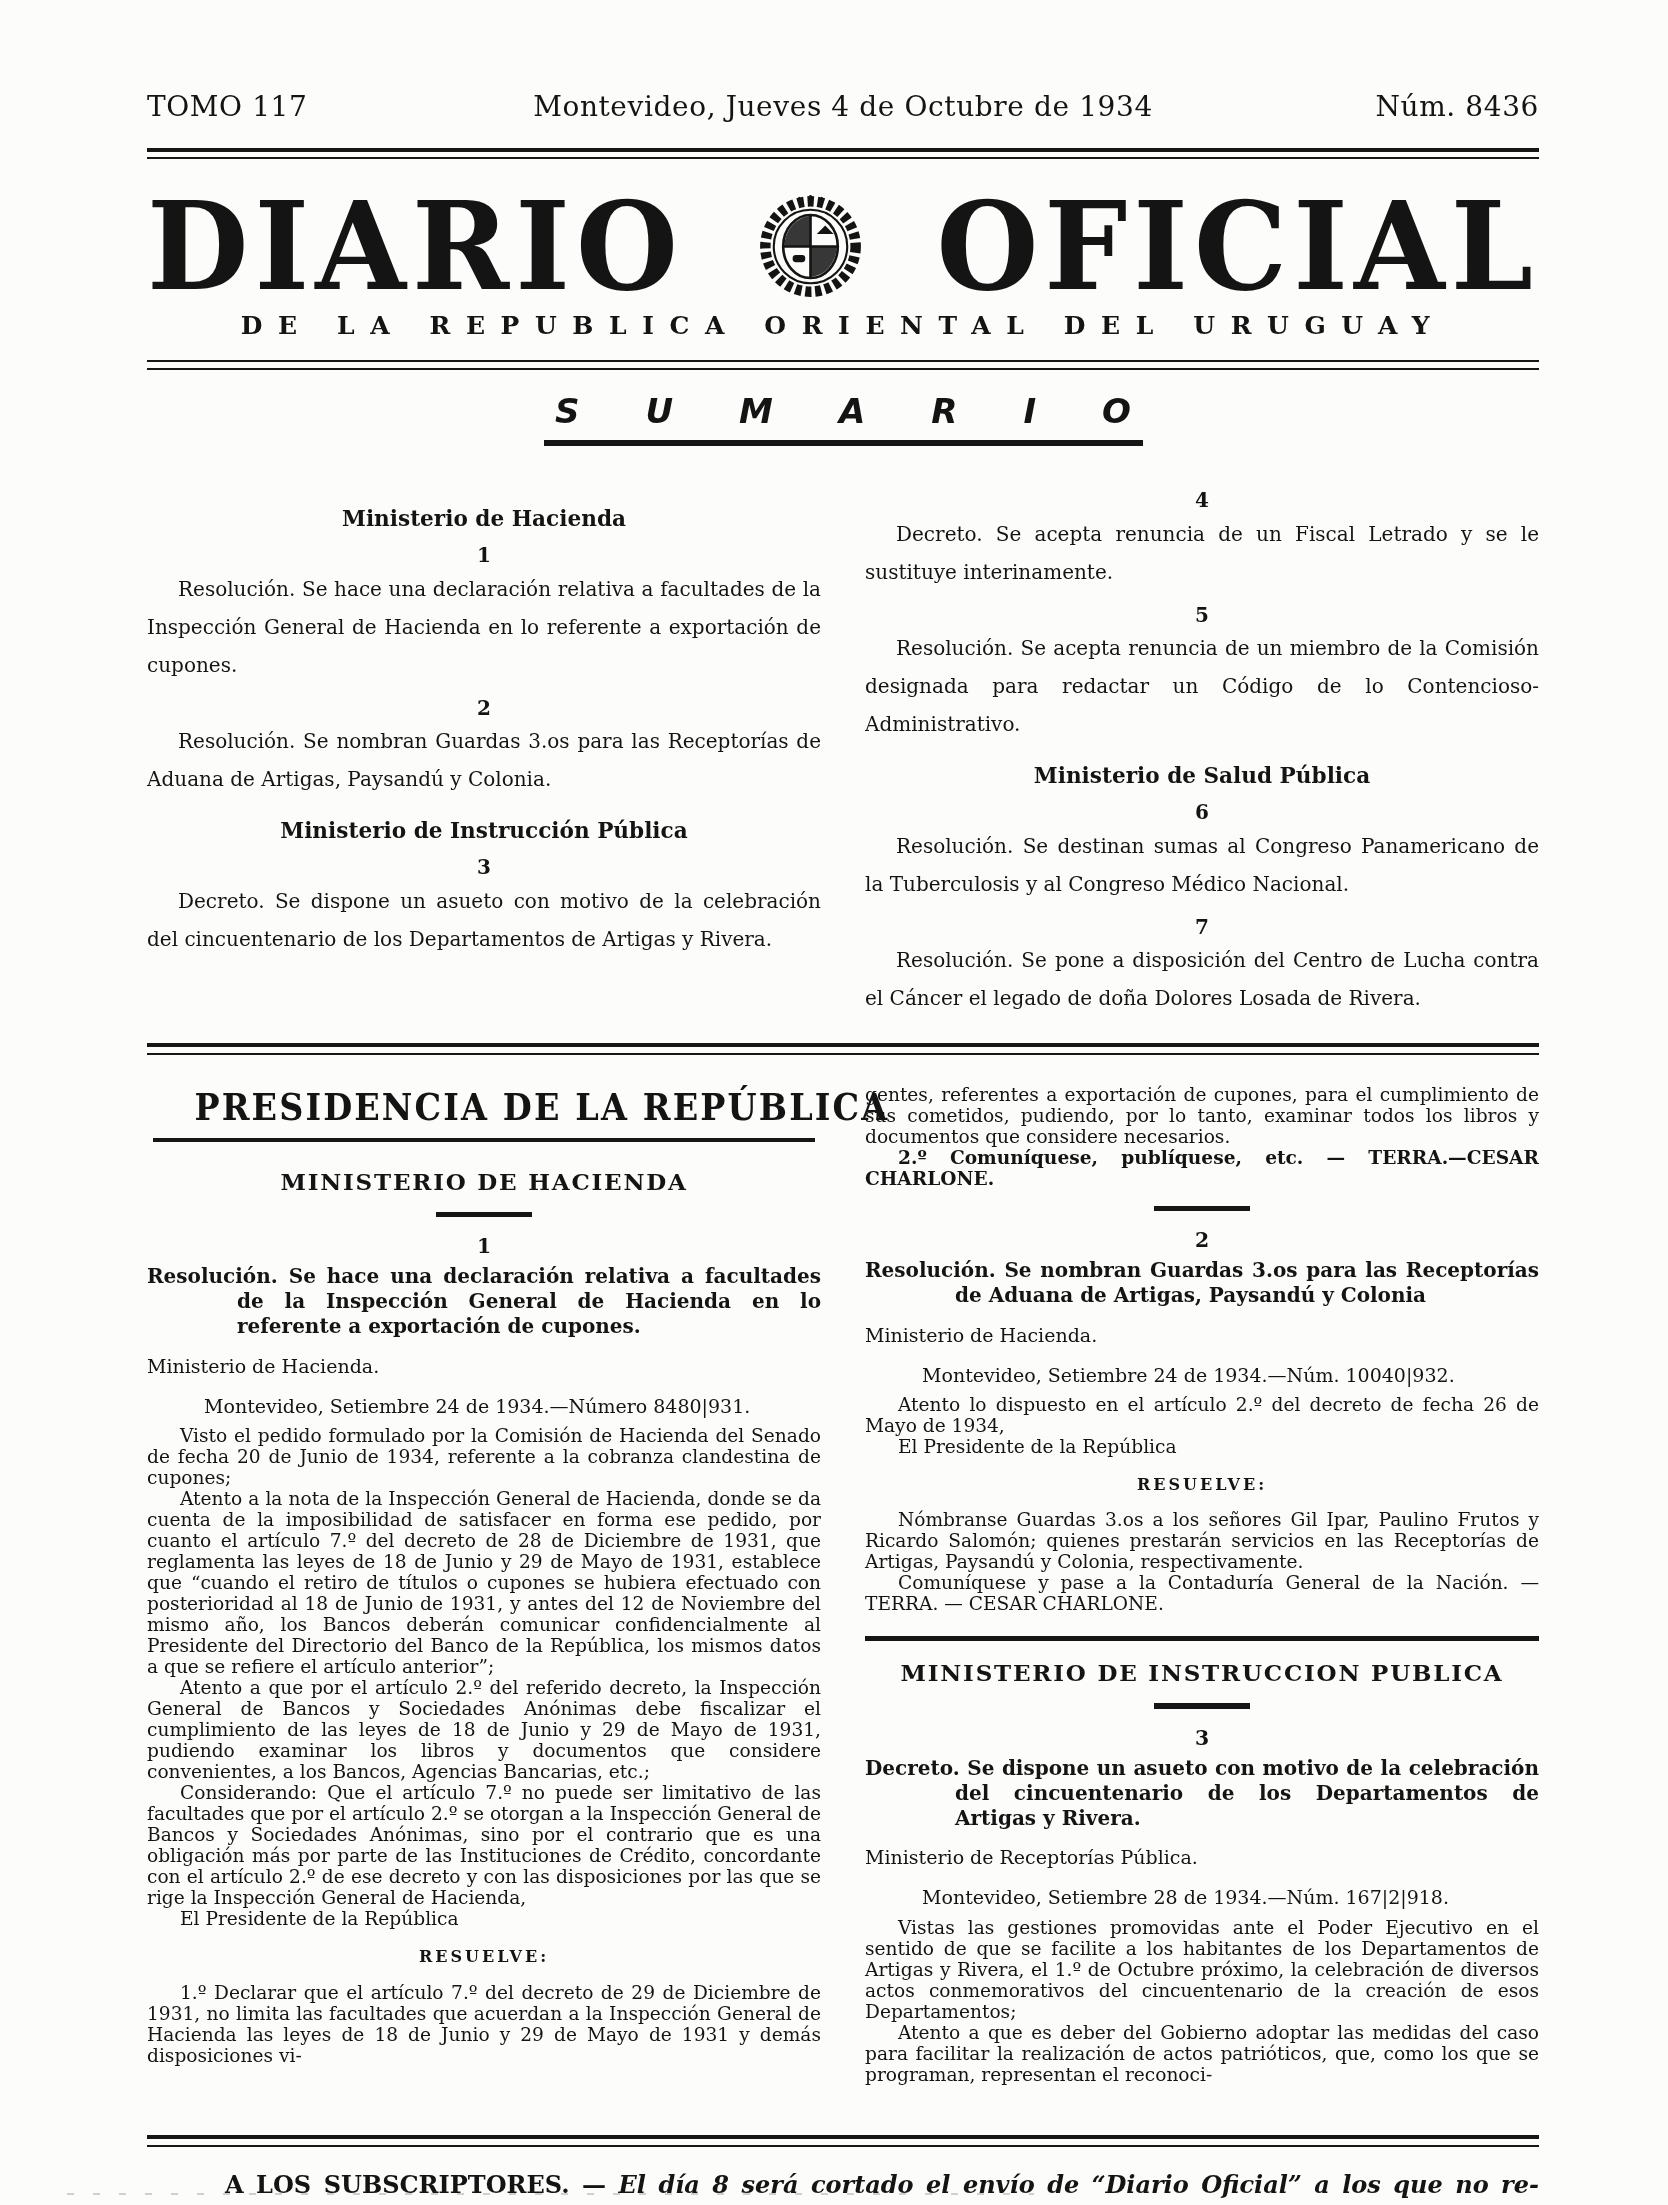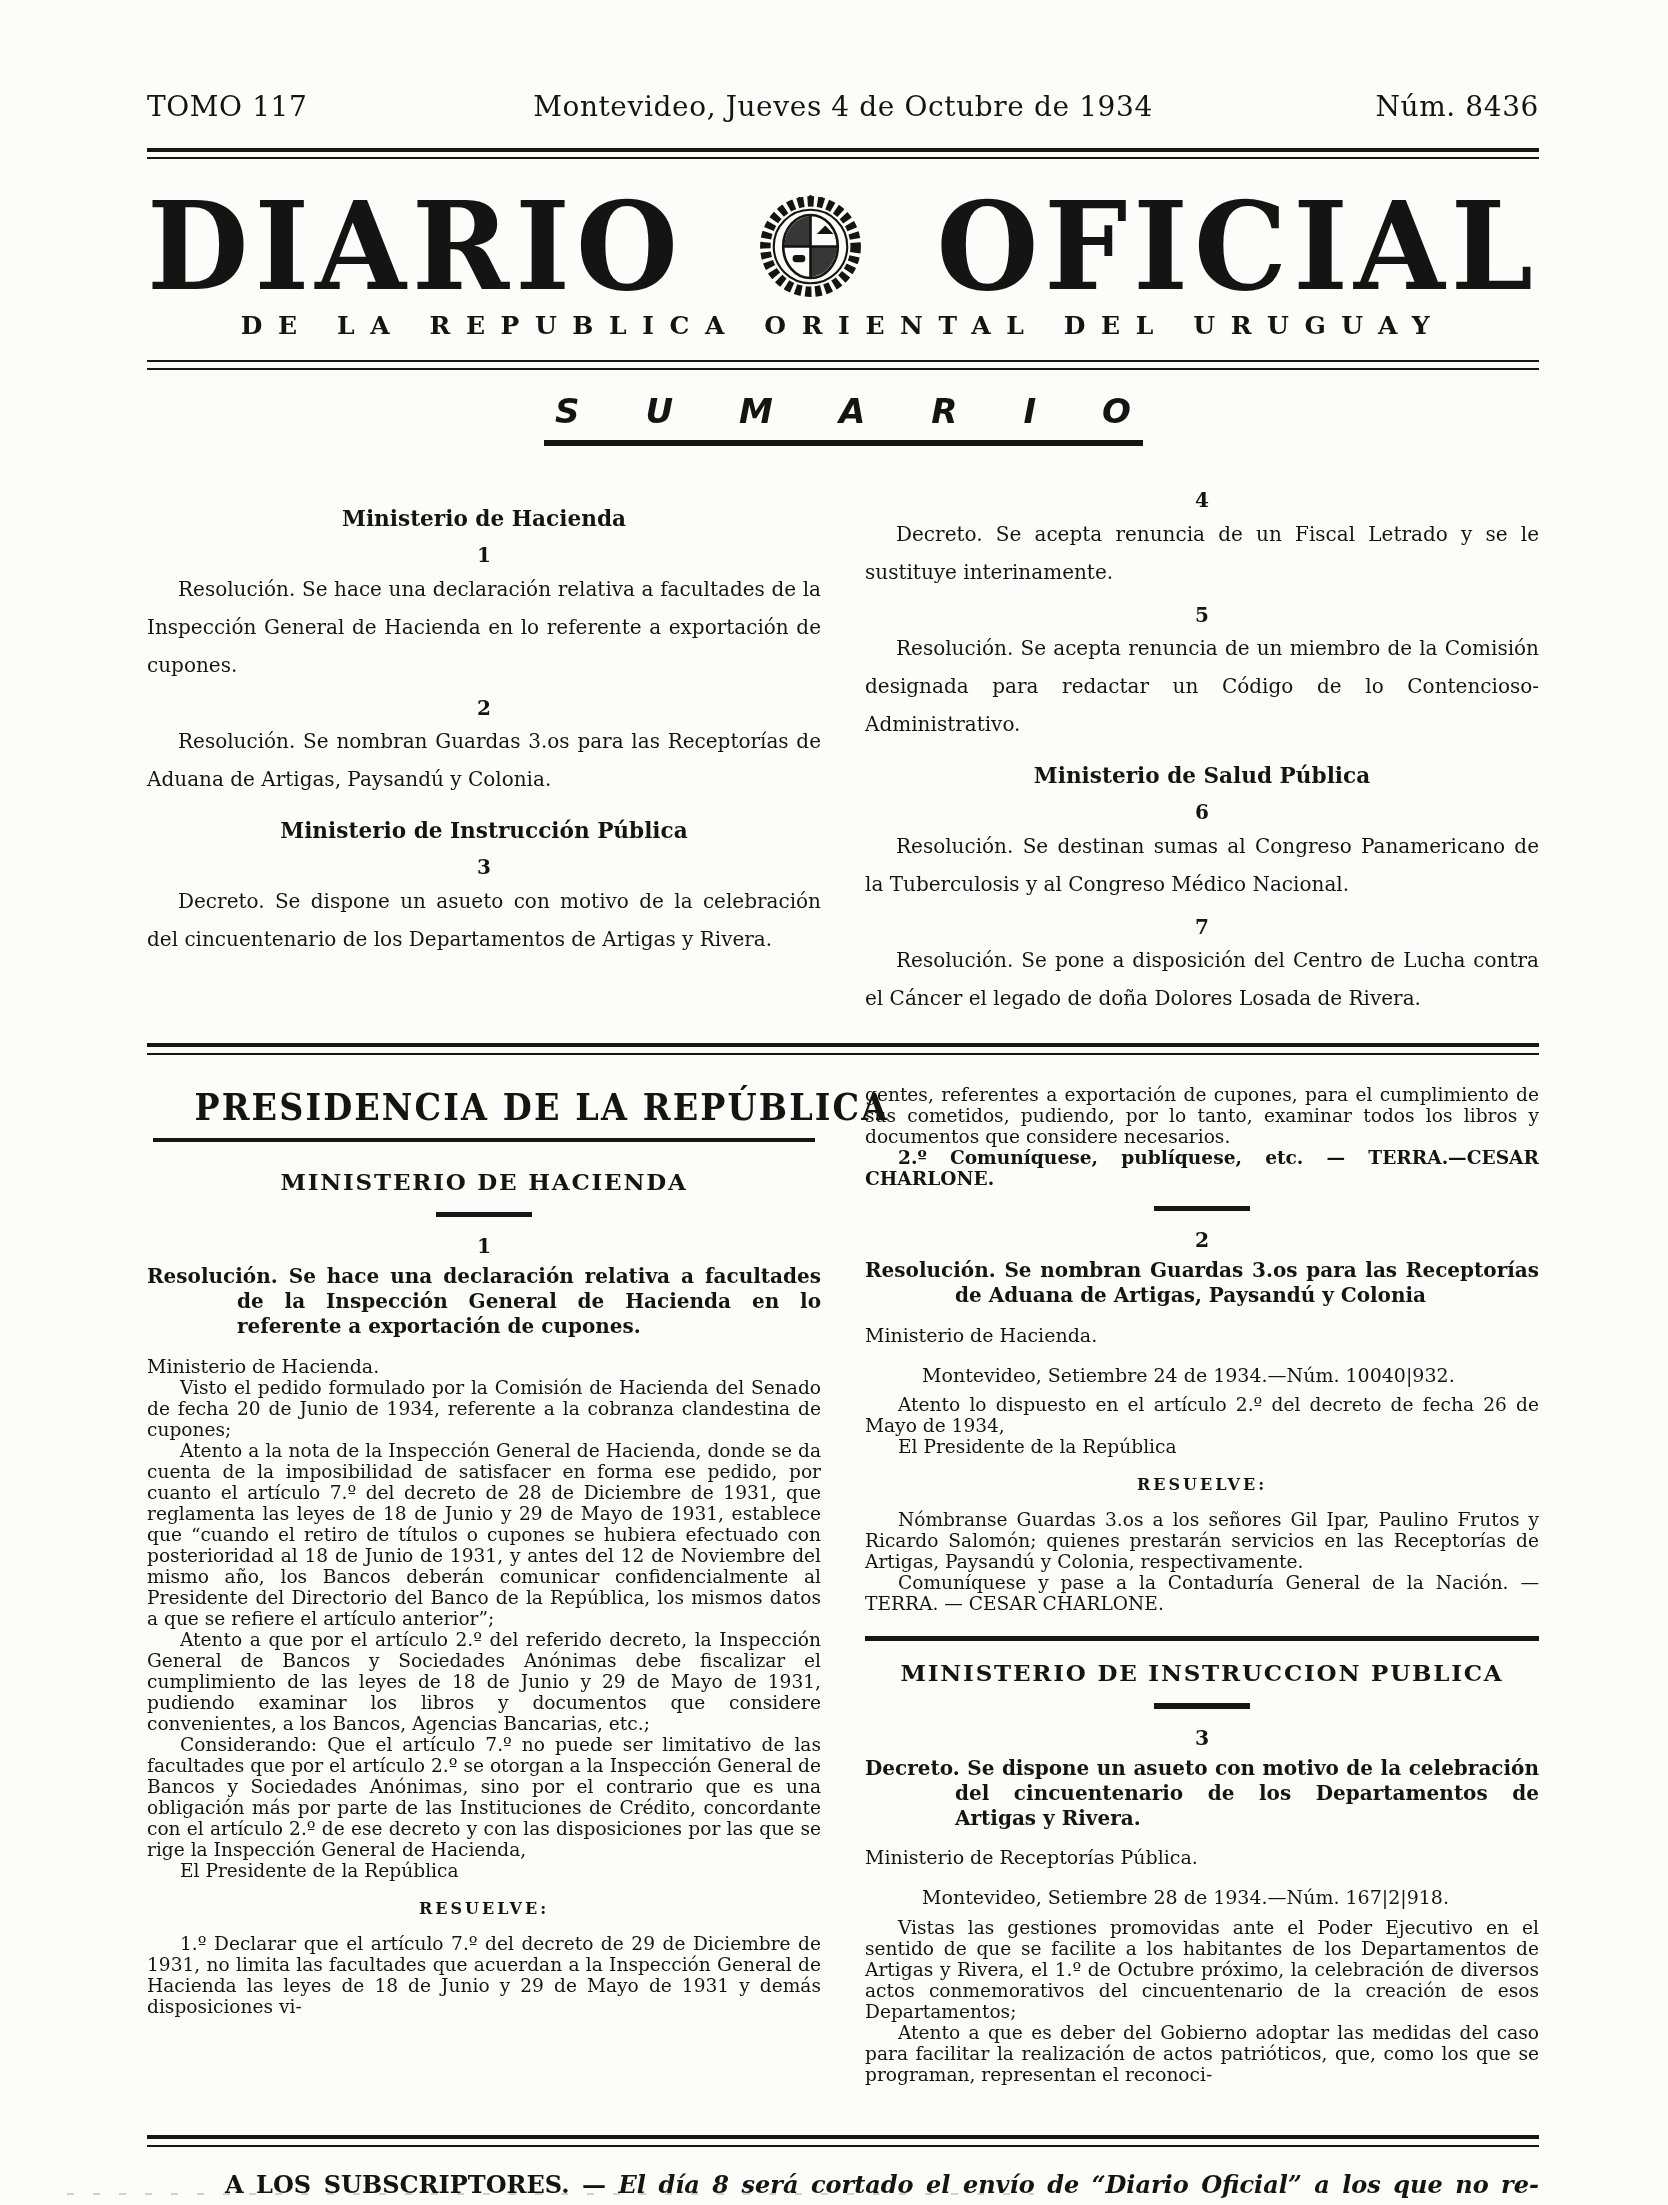--- a/index.html
+++ b/index.html
@@ -160,20 +160,21 @@
     <div class="mcol">
       <div class="presidencia-wrap">
         <span class="presidencia">PRESIDENCIA DE LA REPÚBLICA</span>
         <div class="presidencia-rule"></div>
       </div>
       <div class="ministry-head">MINISTERIO DE HACIENDA</div>
       <div class="short-rule"></div>
       <div class="art-num">1</div>
       <p class="art-heading">Resolución. Se hace una declaración relativa a facultades de la Inspección General de Hacienda en lo referente a exportación de cupones.</p>
       <p class="byline">Ministerio de Hacienda.</p>
+      <p class="dateline">Montevideo, Setiembre 24 de 1934.—Número 8480|931.</p>
       <p class="body-p">Visto el pedido formulado por la Comisión de Hacienda del Senado de fecha 20 de Junio de 1934, referente a la cobranza clandestina de cupones;</p>
       <p class="body-p">Atento a la nota de la Inspección General de Hacienda, donde se da cuenta de la imposibilidad de satisfacer en forma ese pedido, por cuanto el artículo 7.º del decreto de 28 de Diciembre de 1931, que reglamenta las leyes de 18 de Junio y 29 de Mayo de 1931, establece que “cuando el retiro de títulos o cupones se hubiera efectuado con posterioridad al 18 de Junio de 1931, y antes del 12 de Noviembre del mismo año, los Bancos deberán comunicar confidencialmente al Presidente del Directorio del Banco de la República, los mismos datos a que se refiere el artículo anterior”;</p>
       <p class="body-p">Atento a que por el artículo 2.º del referido decreto, la Inspección General de Bancos y Sociedades Anónimas debe fiscalizar el cumplimiento de las leyes de 18 de Junio y 29 de Mayo de 1931, pudiendo examinar los libros y documentos que considere convenientes, a los Bancos, Agencias Bancarias, etc.;</p>
       <p class="body-p">Considerando: Que el artículo 7.º no puede ser limitativo de las facultades que por el artículo 2.º se otorgan a la Inspección General de Bancos y Sociedades Anónimas, sino por el contrario que es una obligación más por parte de las Instituciones de Crédito, concordante con el artículo 2.º de ese decreto y con las disposiciones por las que se rige la Inspección General de Hacienda,</p>
       <p class="body-p">El Presidente de la República</p>
       <div class="resuelve">RESUELVE:</div>
       <p class="body-p">1.º Declarar que el artículo 7.º del decreto de 29 de Diciembre de 1931, no limita las facultades que acuerdan a la Inspección General de Hacienda las leyes de 18 de Junio y 29 de Mayo de 1931 y demás disposiciones vi-</p>
     </div>
 
     <div class="mcol">

